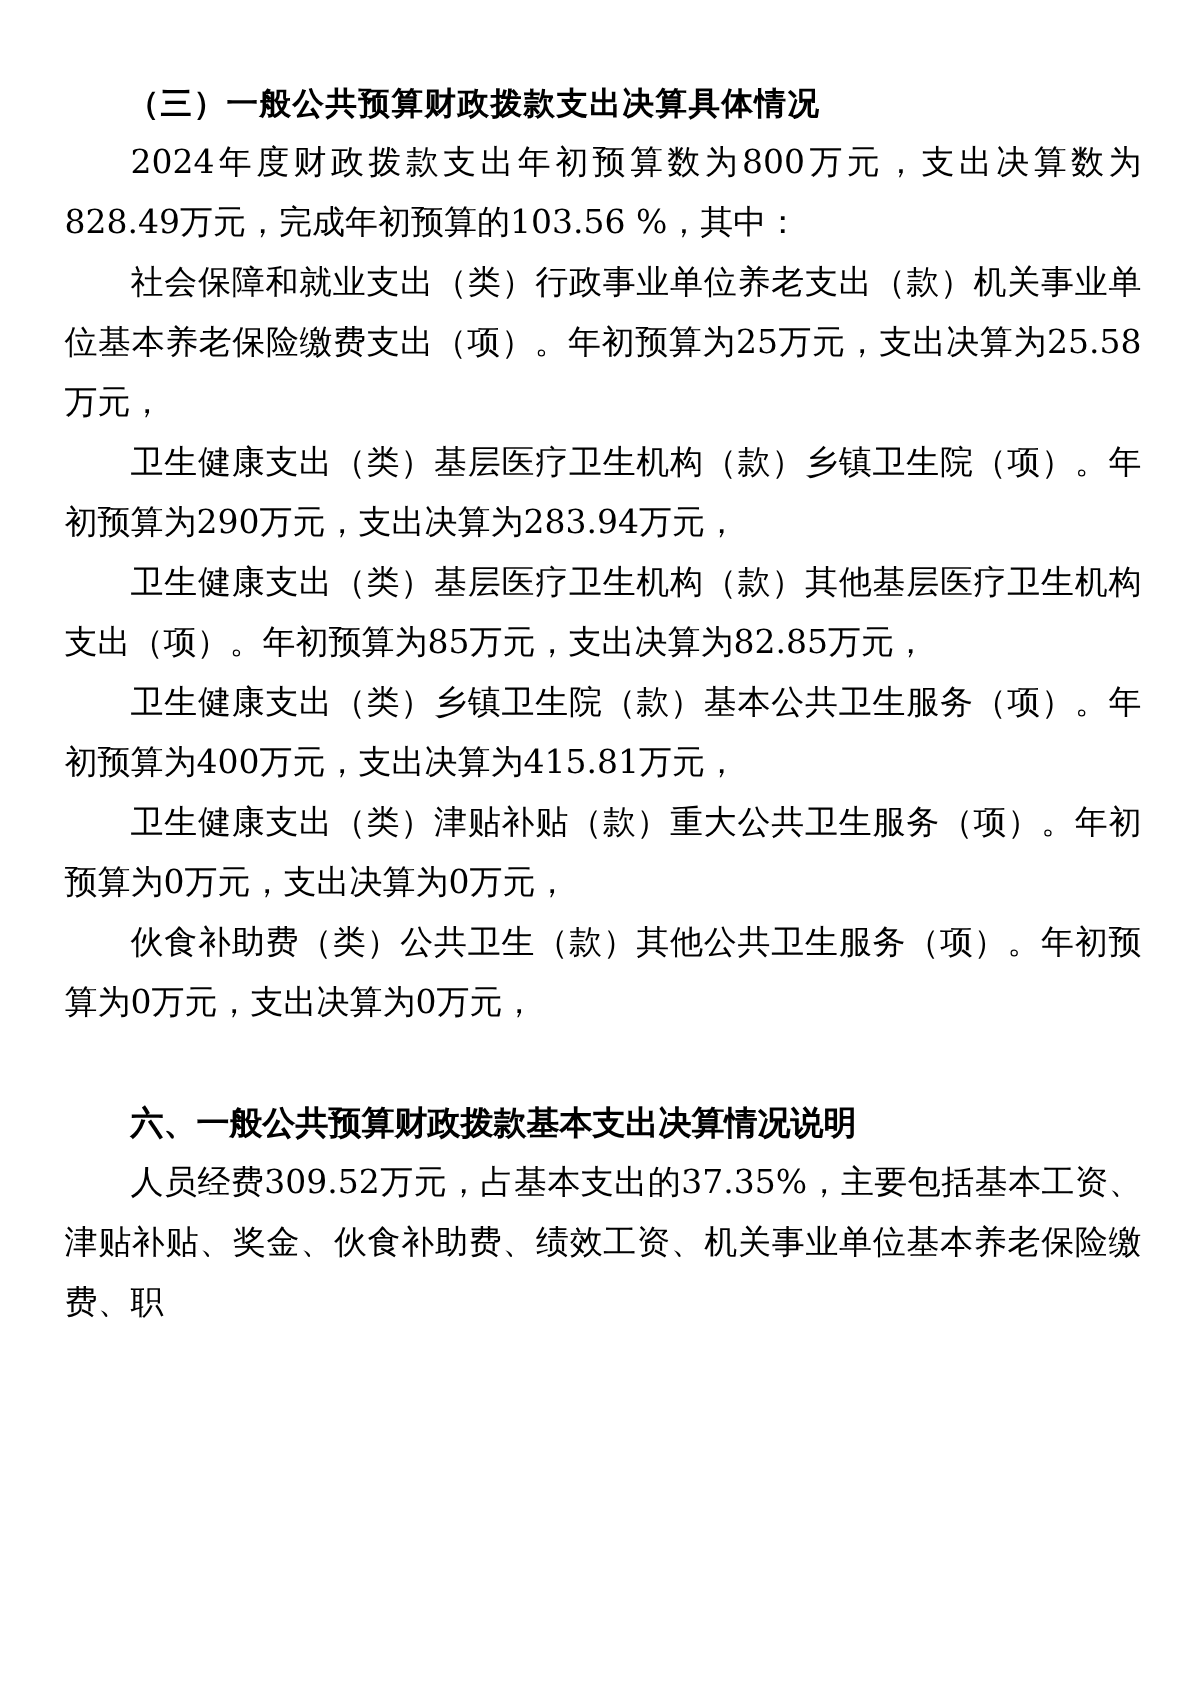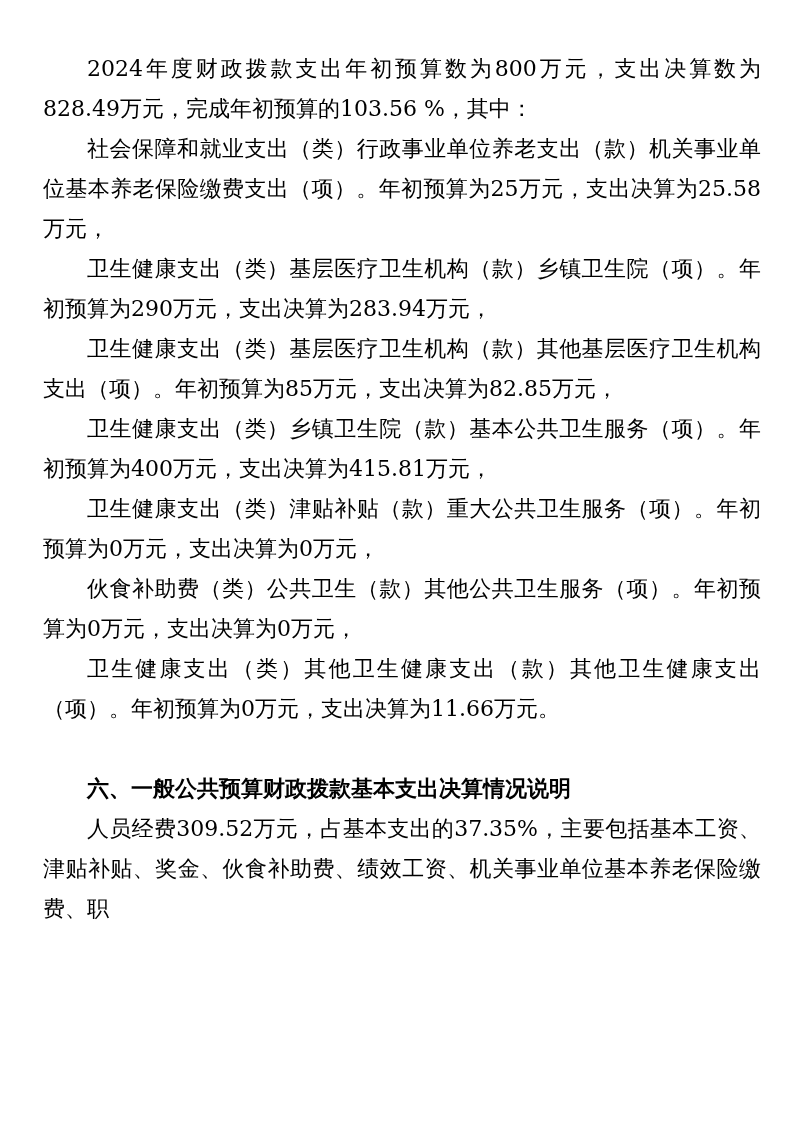--- a/index.html
+++ b/index.html
@@ -46,37 +46,37 @@
     text-align: justify;
     text-justify: inter-ideograph;
   }
 </style>
 </head>
 <body>
 
 <div class="page">
   <div class="content">
 
+    <h2 class="h-kaiti">（三）一般公共预算财政拨款支出决算具体情况</h2>
 
     <p class="body-para">2024年度财政拨款支出年初预算数为800万元，支出决算数为828.49万元，完成年初预算的103.56 %，其中：</p>
 
     <p class="body-para">社会保障和就业支出（类）行政事业单位养老支出（款）机关事业单位基本养老保险缴费支出（项）。年初预算为25万元，支出决算为25.58万元，</p>
 
     <p class="body-para">卫生健康支出（类）基层医疗卫生机构（款）乡镇卫生院（项）。年初预算为290万元，支出决算为283.94万元，</p>
 
     <p class="body-para">卫生健康支出（类）基层医疗卫生机构（款）其他基层医疗卫生机构支出（项）。年初预算为85万元，支出决算为82.85万元，</p>
 
     <p class="body-para">卫生健康支出（类）乡镇卫生院（款）基本公共卫生服务（项）。年初预算为400万元，支出决算为415.81万元，</p>
 
     <p class="body-para">卫生健康支出（类）津贴补贴（款）重大公共卫生服务（项）。年初预算为0万元，支出决算为0万元，</p>
 
     <p class="body-para">伙食补助费（类）公共卫生（款）其他公共卫生服务（项）。年初预算为0万元，支出决算为0万元，</p>
 
 
-    <p class="body-para">卫生健康支出（类）其他卫生健康支出（款）其他卫生健康支出（项）。年初预算为0万元，支出决算为11.66万元。</p>
 
     <h2 class="h-hei">六、一般公共预算财政拨款基本支出决算情况说明</h2>
 
 
     <p class="body-para">人员经费309.52万元，占基本支出的37.35%，主要包括基本工资、津贴补贴、奖金、伙食补助费、绩效工资、机关事业单位基本养老保险缴费、职</p>
 
   </div>
 </div>
 
 </body></html>

